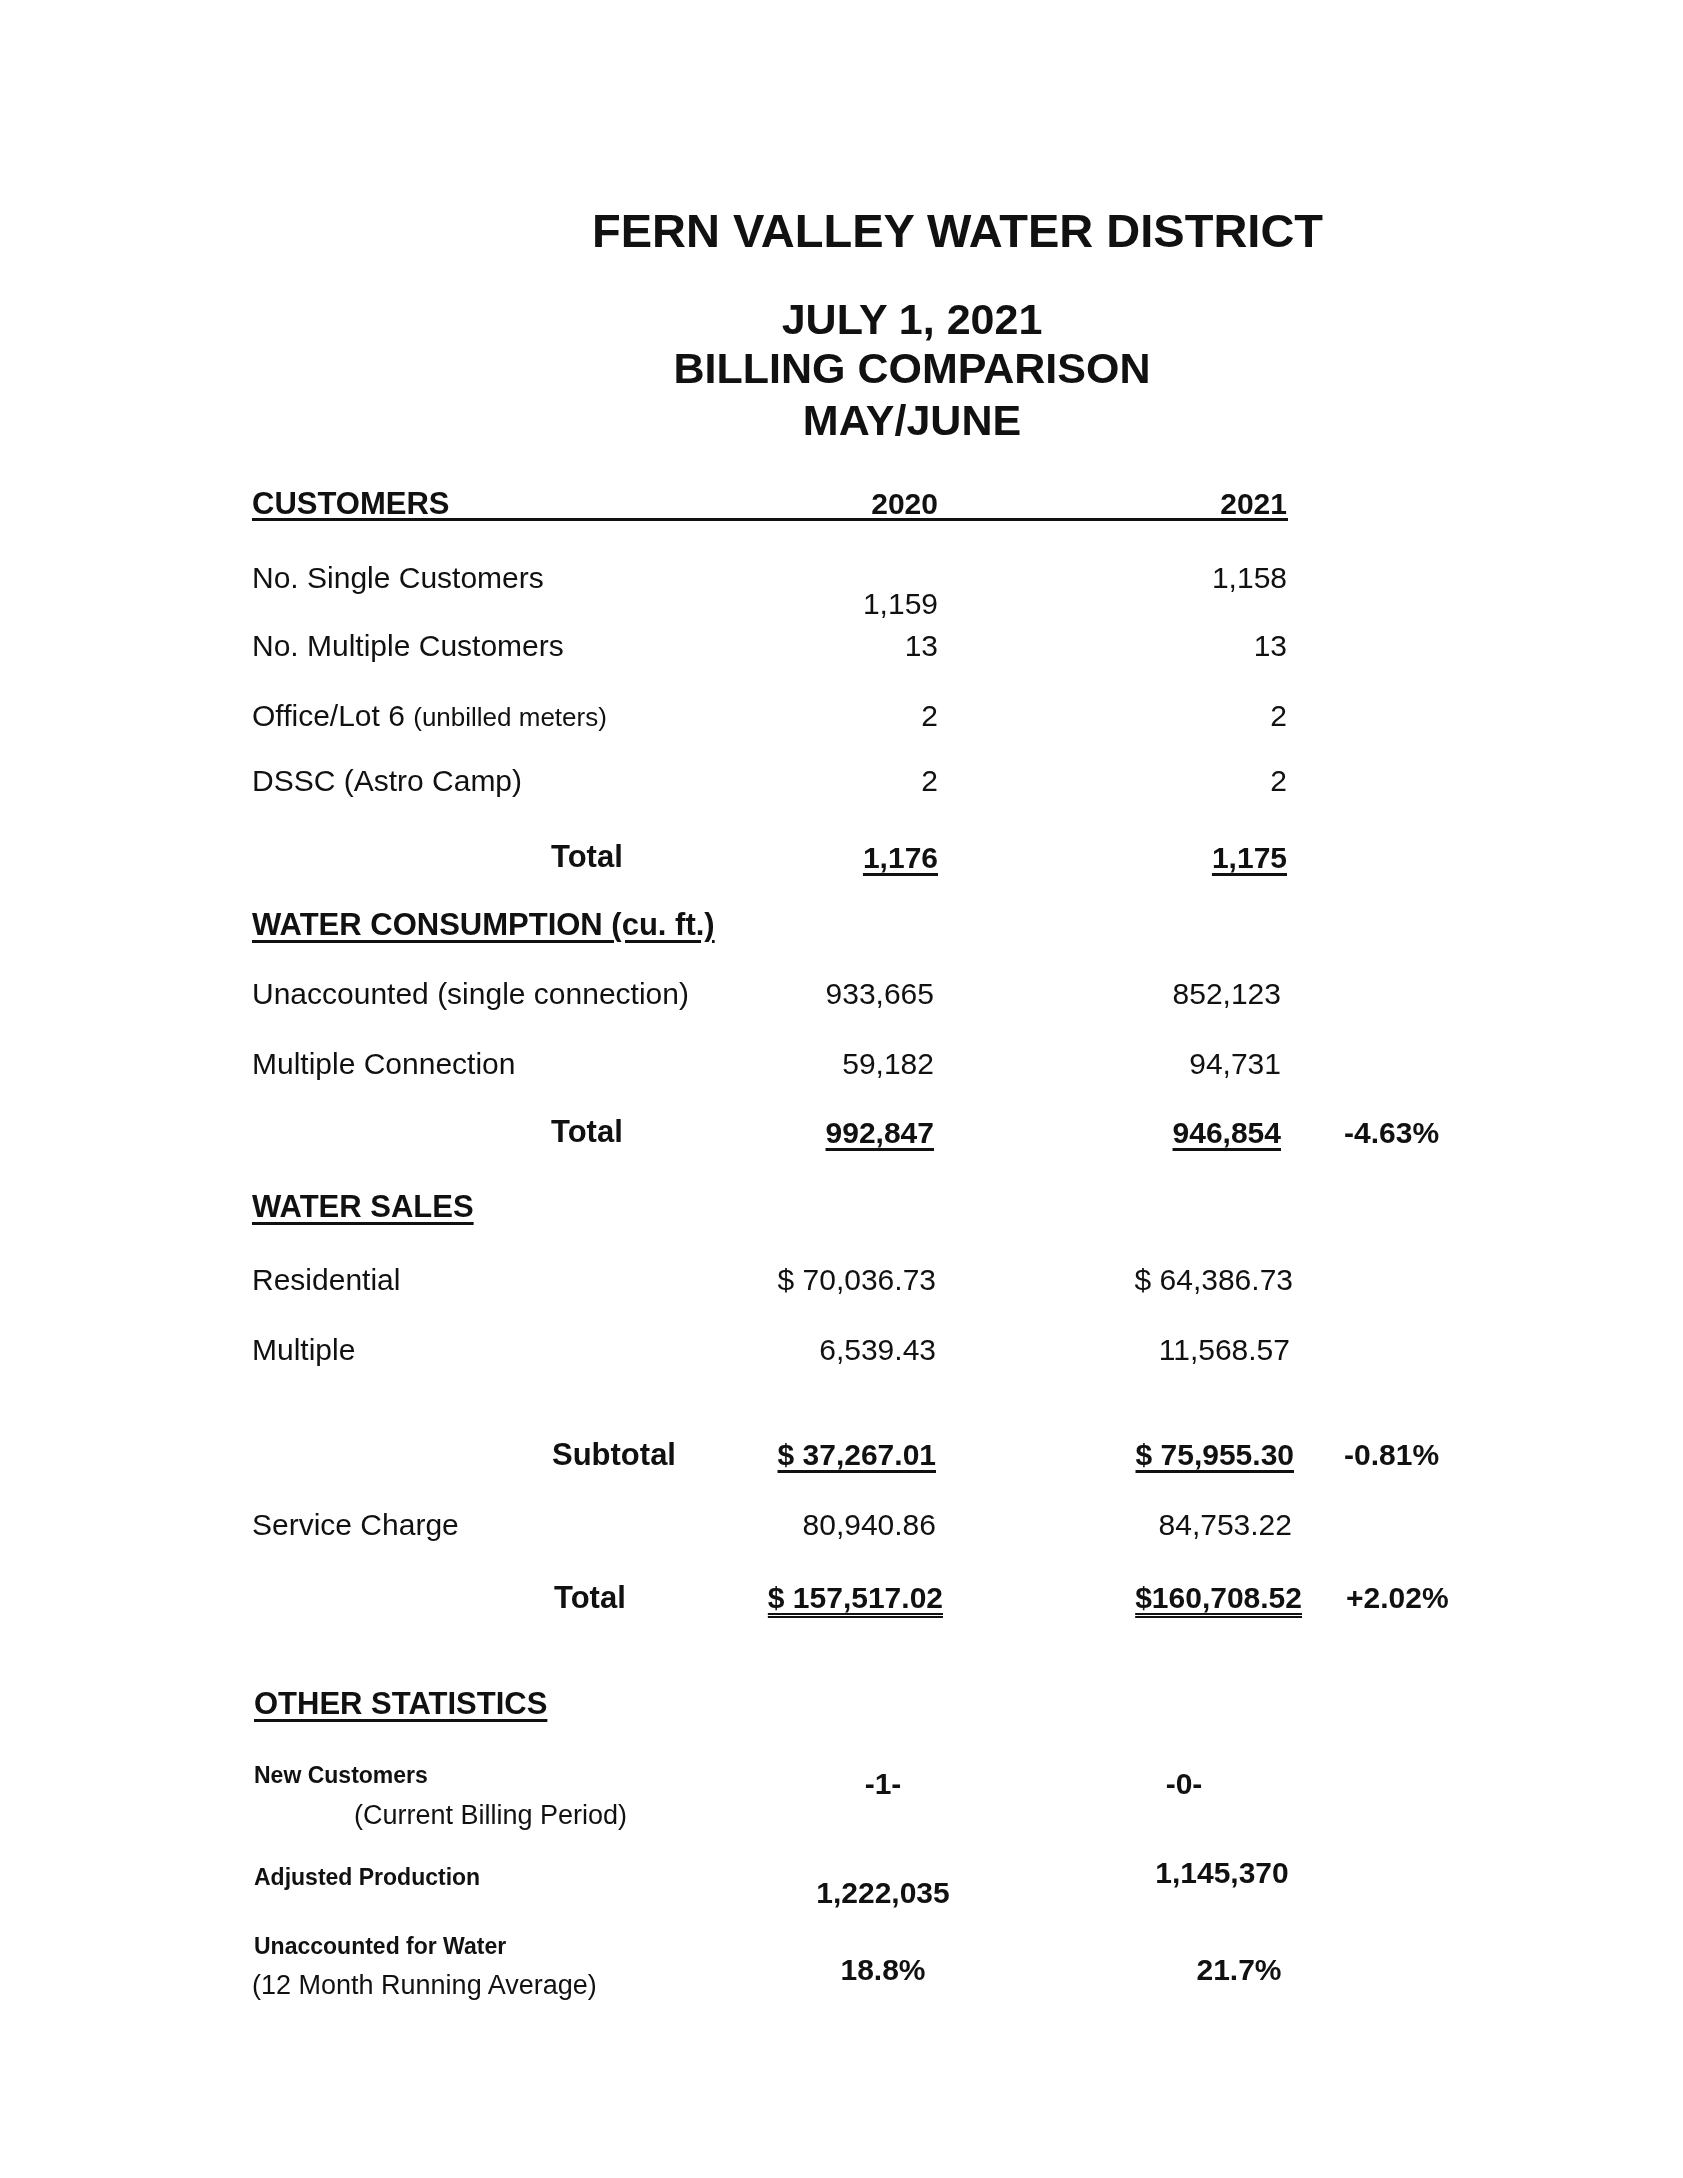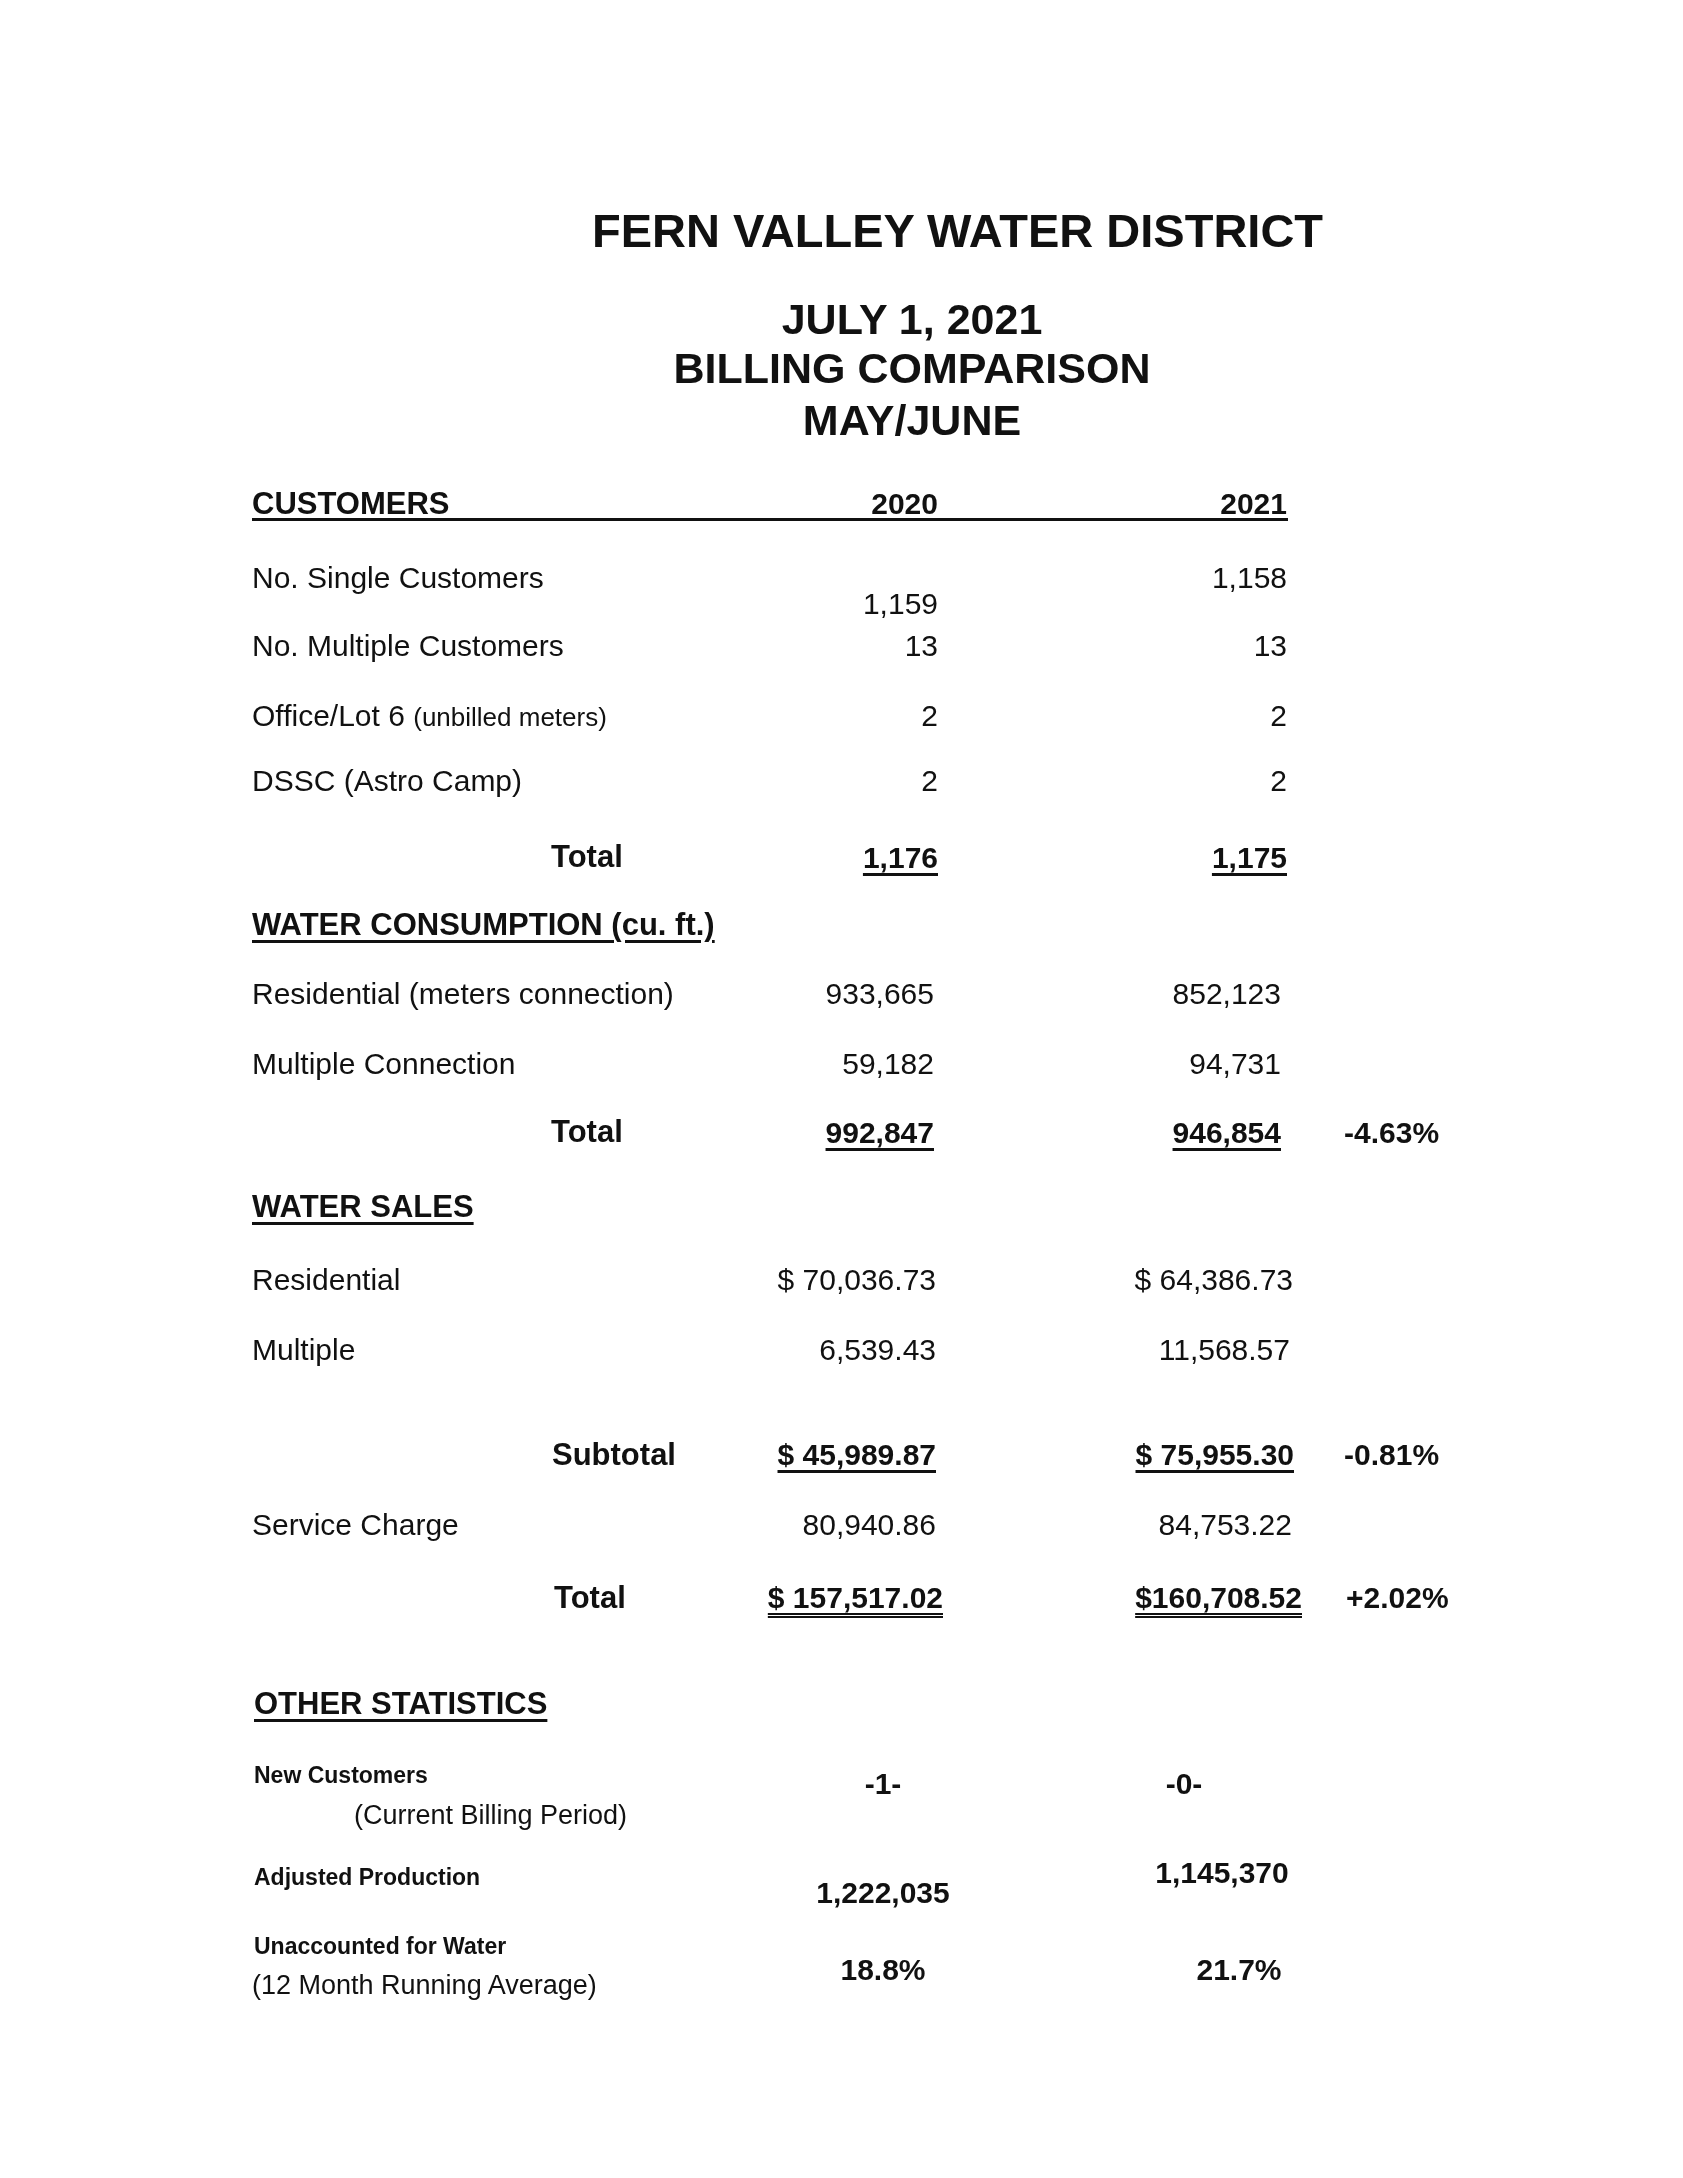--- a/index.html
+++ b/index.html
@@ -61,21 +61,21 @@
   <div class="abs num c21" style="top:766px;">2</div>
 </div>
 <div>
   <div class="abs tot" style="left:551px; top:841px;">Total</div>
   <div class="abs num bnum c20 u1" style="top:843px;">1,176</div>
   <div class="abs num bnum c21 u1" style="top:843px;">1,175</div>
 </div>
 
 <div class="abs sec" style="top:909px;">WATER CONSUMPTION (cu. ft.)</div>
 <div>
-  <div class="abs lbl" style="top:979px;">Residential (meters connection)</div>
+  <div class="abs lbl" style="top:979px;">Unaccounted (single connection)</div>
   <div class="abs num c20" style="top:979px; left:637px;">933,665</div>
   <div class="abs num c21" style="top:979px; left:984px;">852,123</div>
 </div>
 <div>
   <div class="abs lbl" style="top:1049px;">Multiple Connection</div>
   <div class="abs num c20" style="top:1049px; left:637px;">59,182</div>
   <div class="abs num c21" style="top:1049px; left:984px;">94,731</div>
 </div>
 <div>
   <div class="abs tot" style="left:551px; top:1116px;">Total</div>
@@ -90,21 +90,21 @@
   <div class="abs num c20" style="top:1265px; left:639px;">$ 70,036.73</div>
   <div class="abs num c21" style="top:1265px; left:996px;">$ 64,386.73</div>
 </div>
 <div>
   <div class="abs lbl" style="top:1335px;">Multiple</div>
   <div class="abs num c20" style="top:1335px; left:639px;">6,539.43</div>
   <div class="abs num c21" style="top:1335px; left:993px;">11,568.57</div>
 </div>
 <div>
   <div class="abs tot" style="left:552px; top:1439px;">Subtotal</div>
-  <div class="abs num bnum c20 u1" style="top:1440px; left:639px;">$ 45,989.87</div>
+  <div class="abs num bnum c20 u1" style="top:1440px; left:639px;">$ 37,267.01</div>
   <div class="abs num bnum c21 u1" style="top:1440px; left:997px;">$ 75,955.30</div>
   <div class="abs pct" style="top:1440px;">-0.81%</div>
 </div>
 <div>
   <div class="abs lbl" style="top:1510px;">Service Charge</div>
   <div class="abs num c20" style="top:1510px; left:639px;">80,940.86</div>
   <div class="abs num c21" style="top:1510px; left:995px;">84,753.22</div>
 </div>
 <div>
   <div class="abs tot" style="left:554px; top:1582px;">Total</div>

